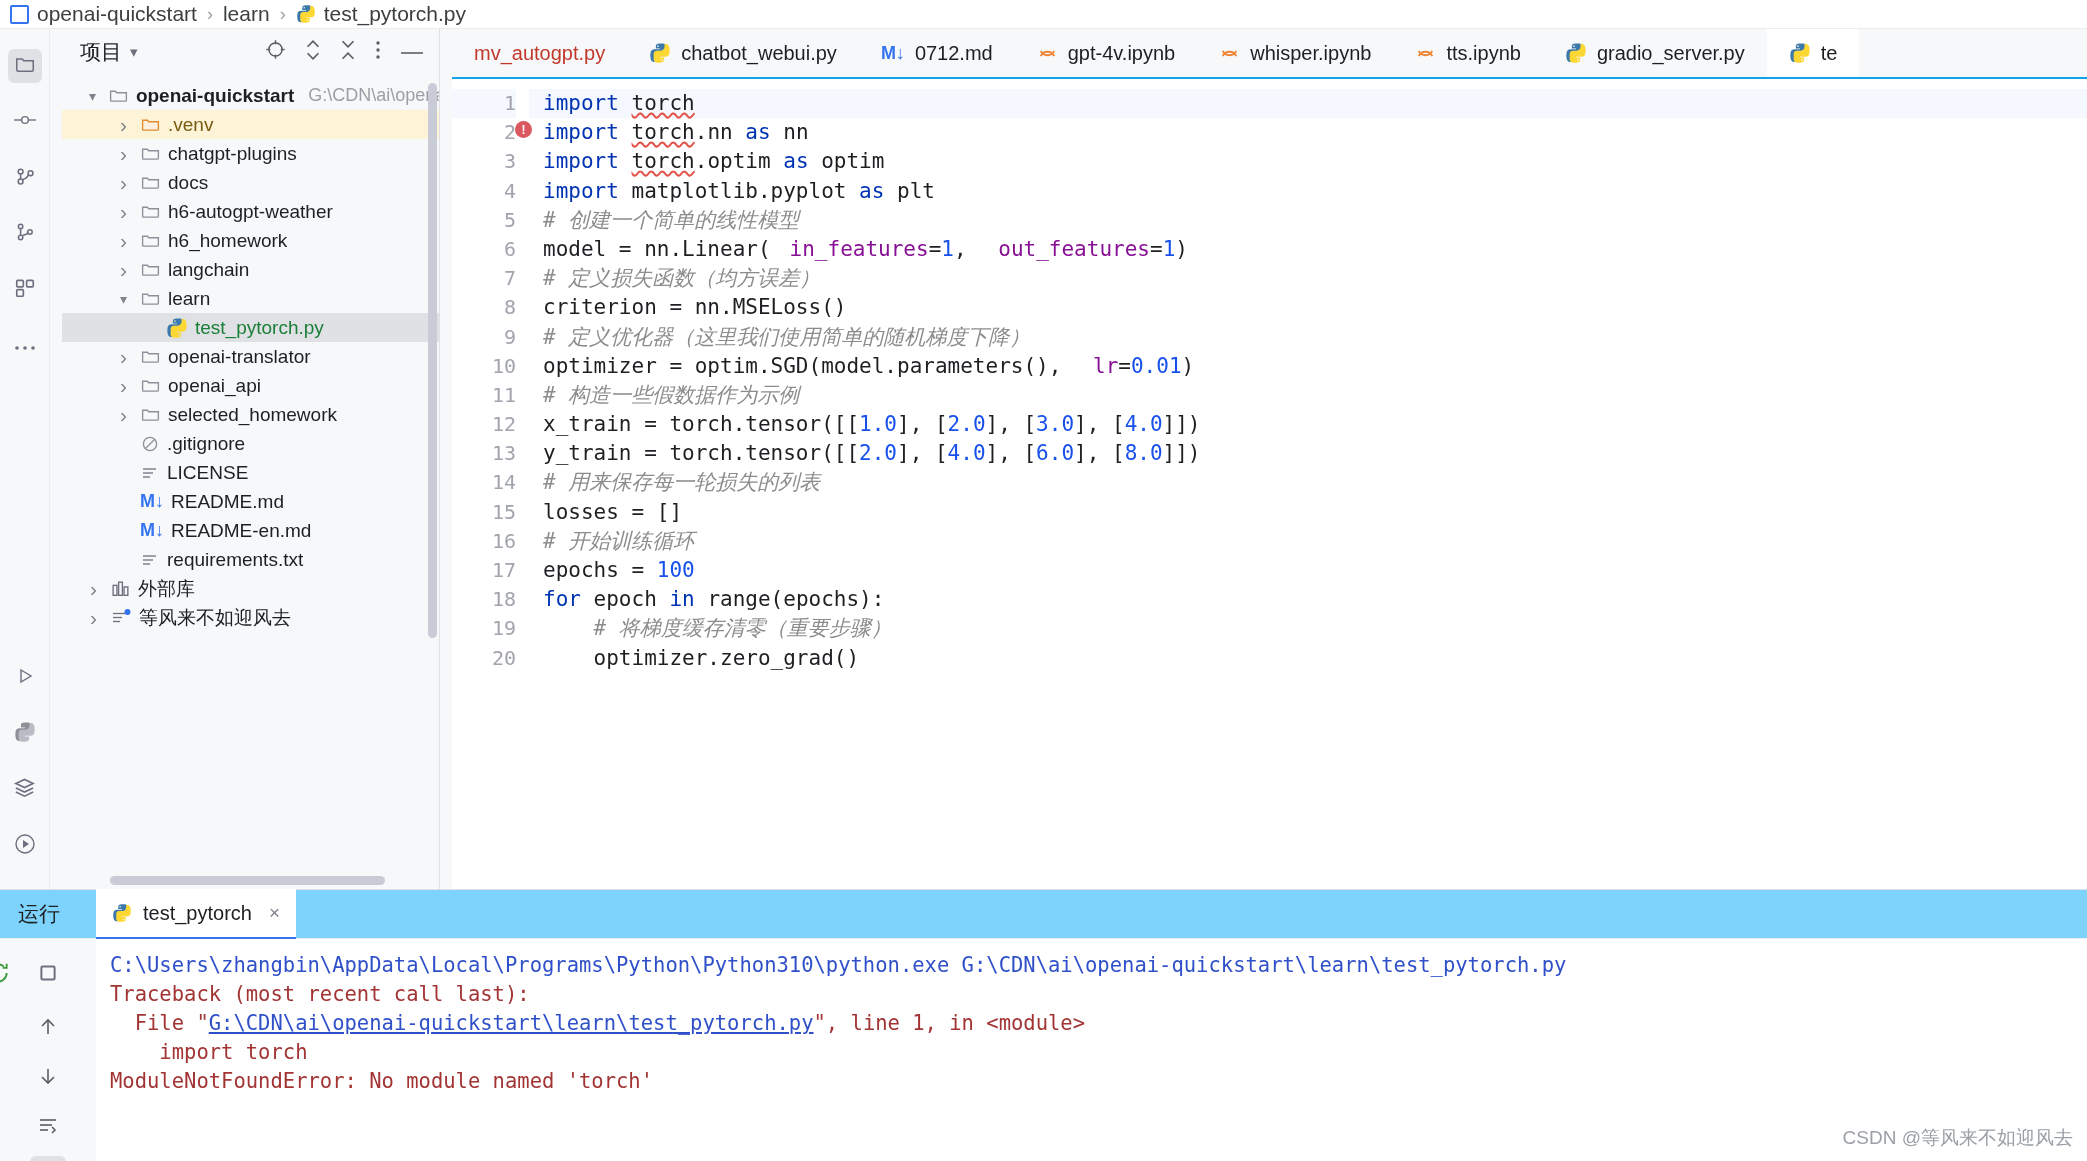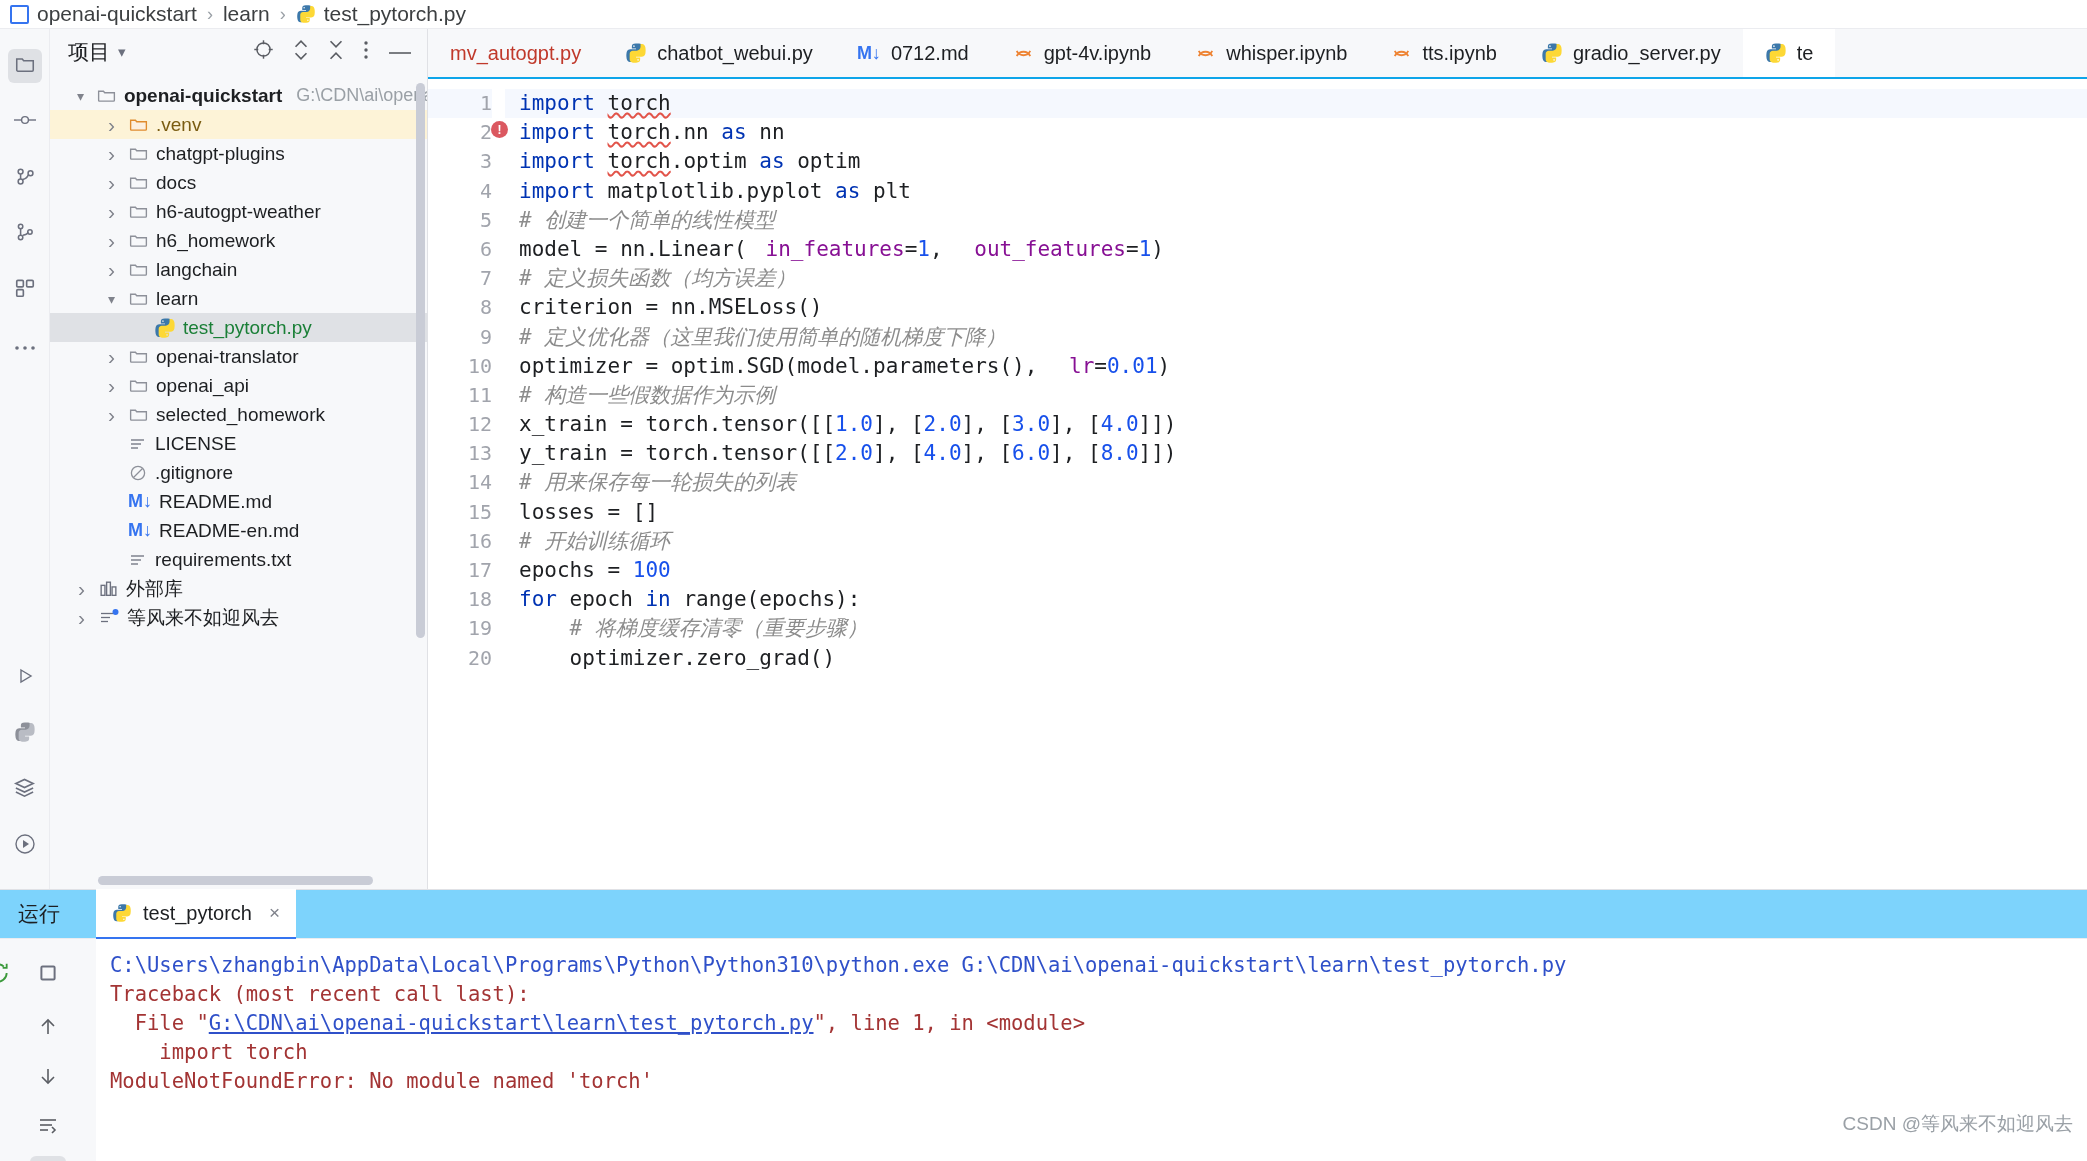--- a/index.html
+++ b/index.html
@@ -14,21 +14,21 @@
   .ide{position:relative;width:2087px;height:1161px;display:flex;flex-direction:column;background:#f7f8fa;}
 
   
   .titlebar{height:28px;min-height:28px;background:#ffffff;display:flex;align-items:center;
             padding:0 0 0 10px;gap:9px;border-bottom:1px solid #ebecf0;}
   .crumb{display:flex;align-items:center;gap:8px;font-size:21px;color:#3c3f41;}
   .crumb-sep{color:#9aa0a6;font-size:18px;margin:0 2px;}
   .sq-icon{width:15px;height:15px;border:2px solid #3574f0;border-radius:2px;display:inline-block;}
 
   
-  .body{flex:1;display:flex;min-height:0;}
+  .body{flex:1;display:flex;min-height:0;gap:12px;}
 
   
   .rail{width:49px;min-width:49px;background:#f7f8fa;border-right:1px solid #ebecf0;
         display:flex;flex-direction:column;align-items:center;padding-top:20px;gap:22px;position:relative;}
   .rail-btn{width:34px;height:34px;border-radius:6px;display:flex;align-items:center;justify-content:center;
             color:#6c707e;}
   .rail-btn.active{background:#dfe1e5;}
   .rail-spacer{flex:1;}
   .rail-bottom{display:flex;flex-direction:column;align-items:center;gap:22px;padding-bottom:26px;}
 
@@ -100,21 +100,21 @@
   .sbtn{width:36px;height:36px;display:flex;align-items:center;justify-content:center;color:#5a5d63;border-radius:6px;}
   .sbtn.green{color:#3c9a3c;}
   .sbtn.sel{background:#dfe1e5;}
   .run-side-col{display:flex;flex-direction:column;gap:13px;align-items:center;margin-top:8px;}
   .console{flex:1;background:#ffffff;padding:12px 0 0 14px;overflow:hidden;
            font-family:"DejaVu Sans Mono","Liberation Mono",monospace;font-size:20.5px;line-height:29px;white-space:pre;}
   .c-cmd{color:#2f50c9;}
   .c-err{color:#a33434;}
   .c-link{color:#2f50c9;text-decoration:underline;}
 
-  .watermark{position:absolute;right:14px;bottom:24px;color:#9aa0a6;font-size:19px;}
+  .watermark{position:absolute;right:14px;bottom:10px;color:#9aa0a6;font-size:19px;}
 </style>
 </head>
 <body>
 
 <div class="ide">
 
   <div class="titlebar">
     <div class="crumb">
       <span class="sq-icon"></span>
       <span>openai-quickstart</span>
@@ -373,37 +373,37 @@
             <span style="display: inline-flex; align-items: center;">
               <svg width="21" height="21" viewBox="0 0 20 20" fill="none" stroke="#8d9099" stroke-width="1.3">
                 <path d="M2.5 6h4.6l1.2 1.4h9.2v7.1a.9.9 0 0 1-.9.9H3.4a.9.9 0 0 1-.9-.9z"></path>
               </svg>
             </span>
             <span class="lbl">selected_homework</span>
           </div>
           <div class="row" style="padding-left: 52px;">
             <span class="arrow empty"></span>
             <span style="display: inline-flex; align-items: center;">
+              <svg width="20" height="20" viewBox="0 0 20 20" fill="none" stroke="#8d9099" stroke-width="1.3">
+                <circle cx="10" cy="10" r="6.6"></circle>
+                <line x1="5.5" y1="14.5" x2="14.5" y2="5.5"></line>
+              </svg>
+            </span>
+            <span class="lbl">.gitignore</span>
+          </div>
+          <div class="row" style="padding-left: 52px;">
+            <span class="arrow empty"></span>
+            <span style="display: inline-flex; align-items: center;">
               <svg width="20" height="20" viewBox="0 0 20 20" stroke="#6c707e" stroke-width="1.3">
                 <line x1="3" y1="6" x2="16" y2="6"></line>
                 <line x1="3" y1="10" x2="13" y2="10"></line>
                 <line x1="3" y1="14" x2="10" y2="14"></line>
               </svg>
             </span>
             <span class="lbl">LICENSE</span>
-          </div>
-          <div class="row" style="padding-left: 52px;">
-            <span class="arrow empty"></span>
-            <span style="display: inline-flex; align-items: center;">
-              <svg width="20" height="20" viewBox="0 0 20 20" fill="none" stroke="#8d9099" stroke-width="1.3">
-                <circle cx="10" cy="10" r="6.6"></circle>
-                <line x1="5.5" y1="14.5" x2="14.5" y2="5.5"></line>
-              </svg>
-            </span>
-            <span class="lbl">.gitignore</span>
           </div>
           <div class="row" style="padding-left: 52px;">
             <span class="arrow empty"></span>
             <span style="display: inline-flex; align-items: center;">
               <span style="color:#3574f0;font-weight:bold;font-size:18px;font-family:'Liberation Sans',sans-serif;">M↓</span>
             </span>
             <span class="lbl">README.md</span>
           </div>
           <div class="row" style="padding-left: 52px;">
             <span class="arrow empty"></span>

